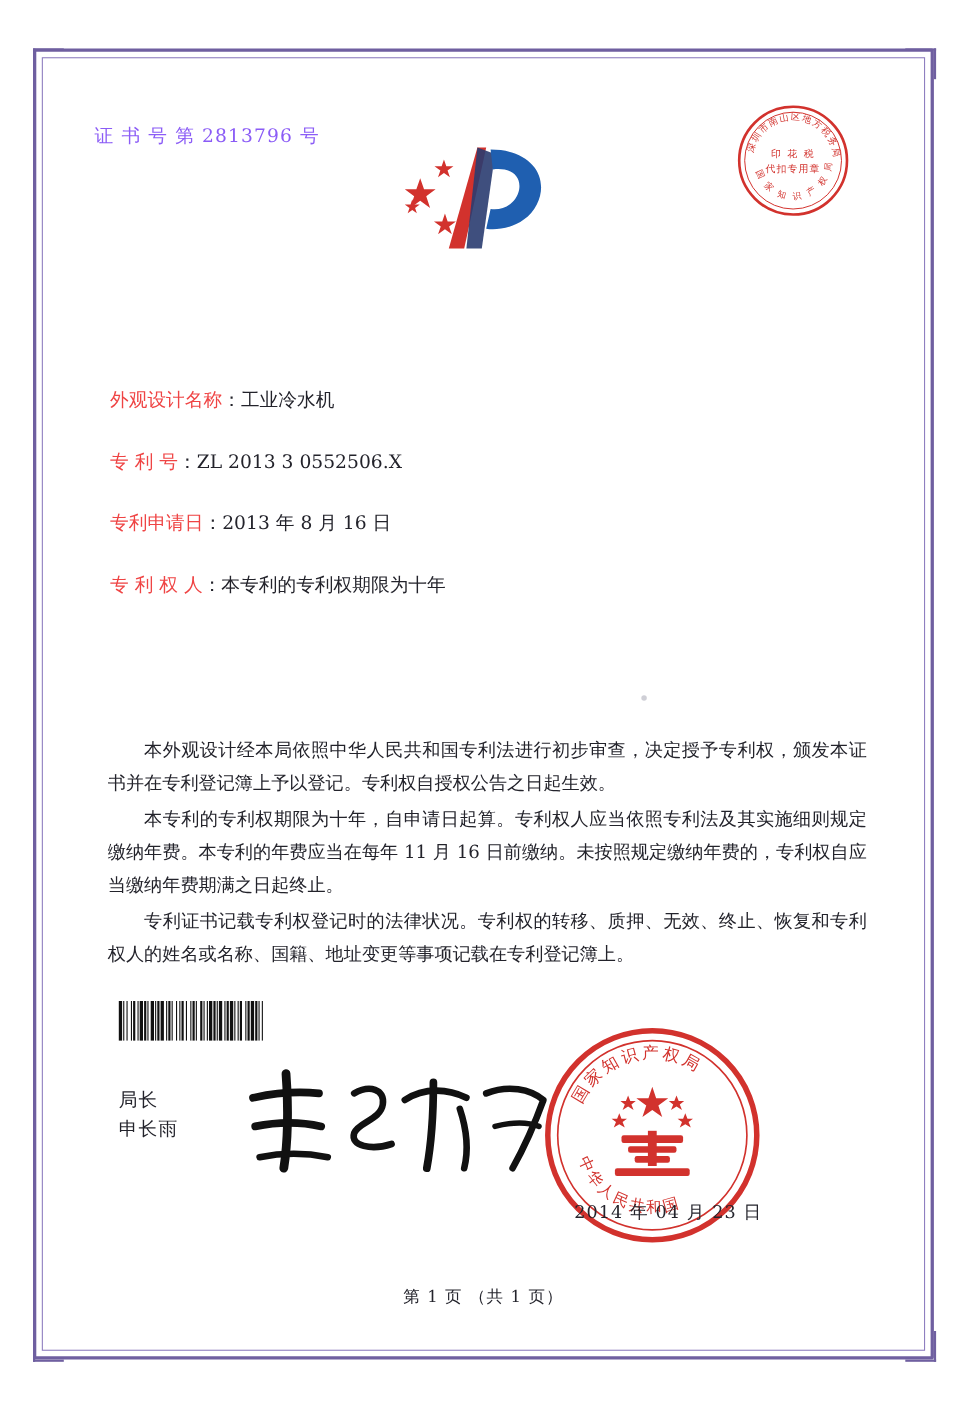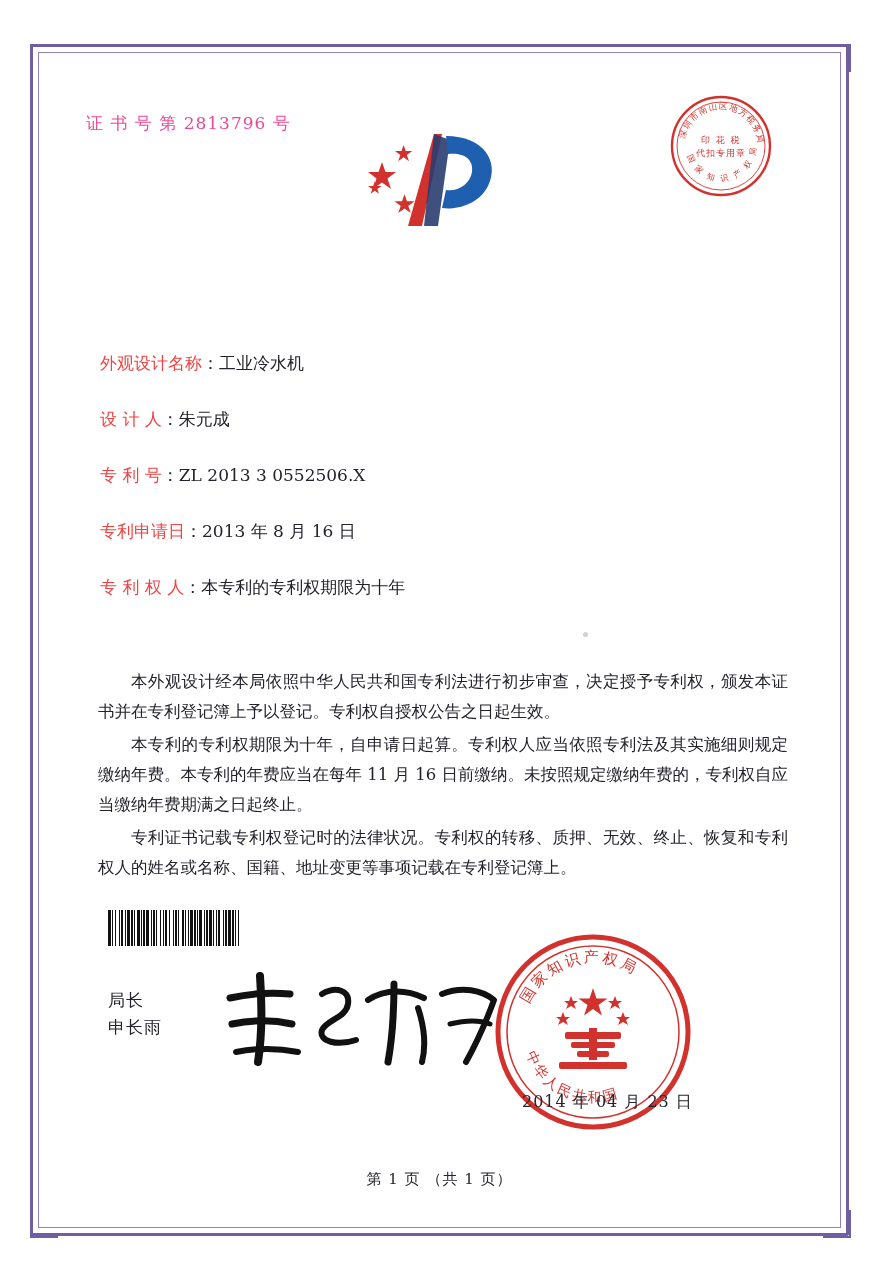--- a/index.html
+++ b/index.html
@@ -54,21 +54,21 @@
     left: 38px; top: 52px;
     width: 803px; height: 1176px;
   }
 
   
   .cert-no {
     position: absolute;
     left: 48px; top: 60px;
     font-size: 17px;
     letter-spacing: 1px;
-    color: #ec4899;
+    color: #8b5cf6;
   }
 
   
   .stamp-top {
     position: absolute;
     left: 631px; top: 42px;
     width: 104px; height: 104px;
   }
   .stamp-top svg { display: block; }
 
@@ -247,23 +247,20 @@
     </div>
 
 
     <div class="faint-dot"></div>
 
     <div class="fields">
       <div class="field-row">
         <span class="field-label">外观设计名称</span><span class="field-value">：工业冷水机</span>
       </div>
       <div class="field-row">
-        <span class="field-label">设  计  人</span><span class="field-value">：朱元成</span>
-      </div>
-      <div class="field-row">
         <span class="field-label">专  利  号</span><span class="field-value">：ZL 2013 3 0552506.X</span>
       </div>
       <div class="field-row">
         <span class="field-label">专利申请日</span><span class="field-value">：2013 年 8 月 16 日</span>
       </div>
       <div class="field-row">
         <span class="field-label">专 利 权 人</span><span class="field-value">：本专利的专利权期限为十年</span>
       </div>
     </div>
 

